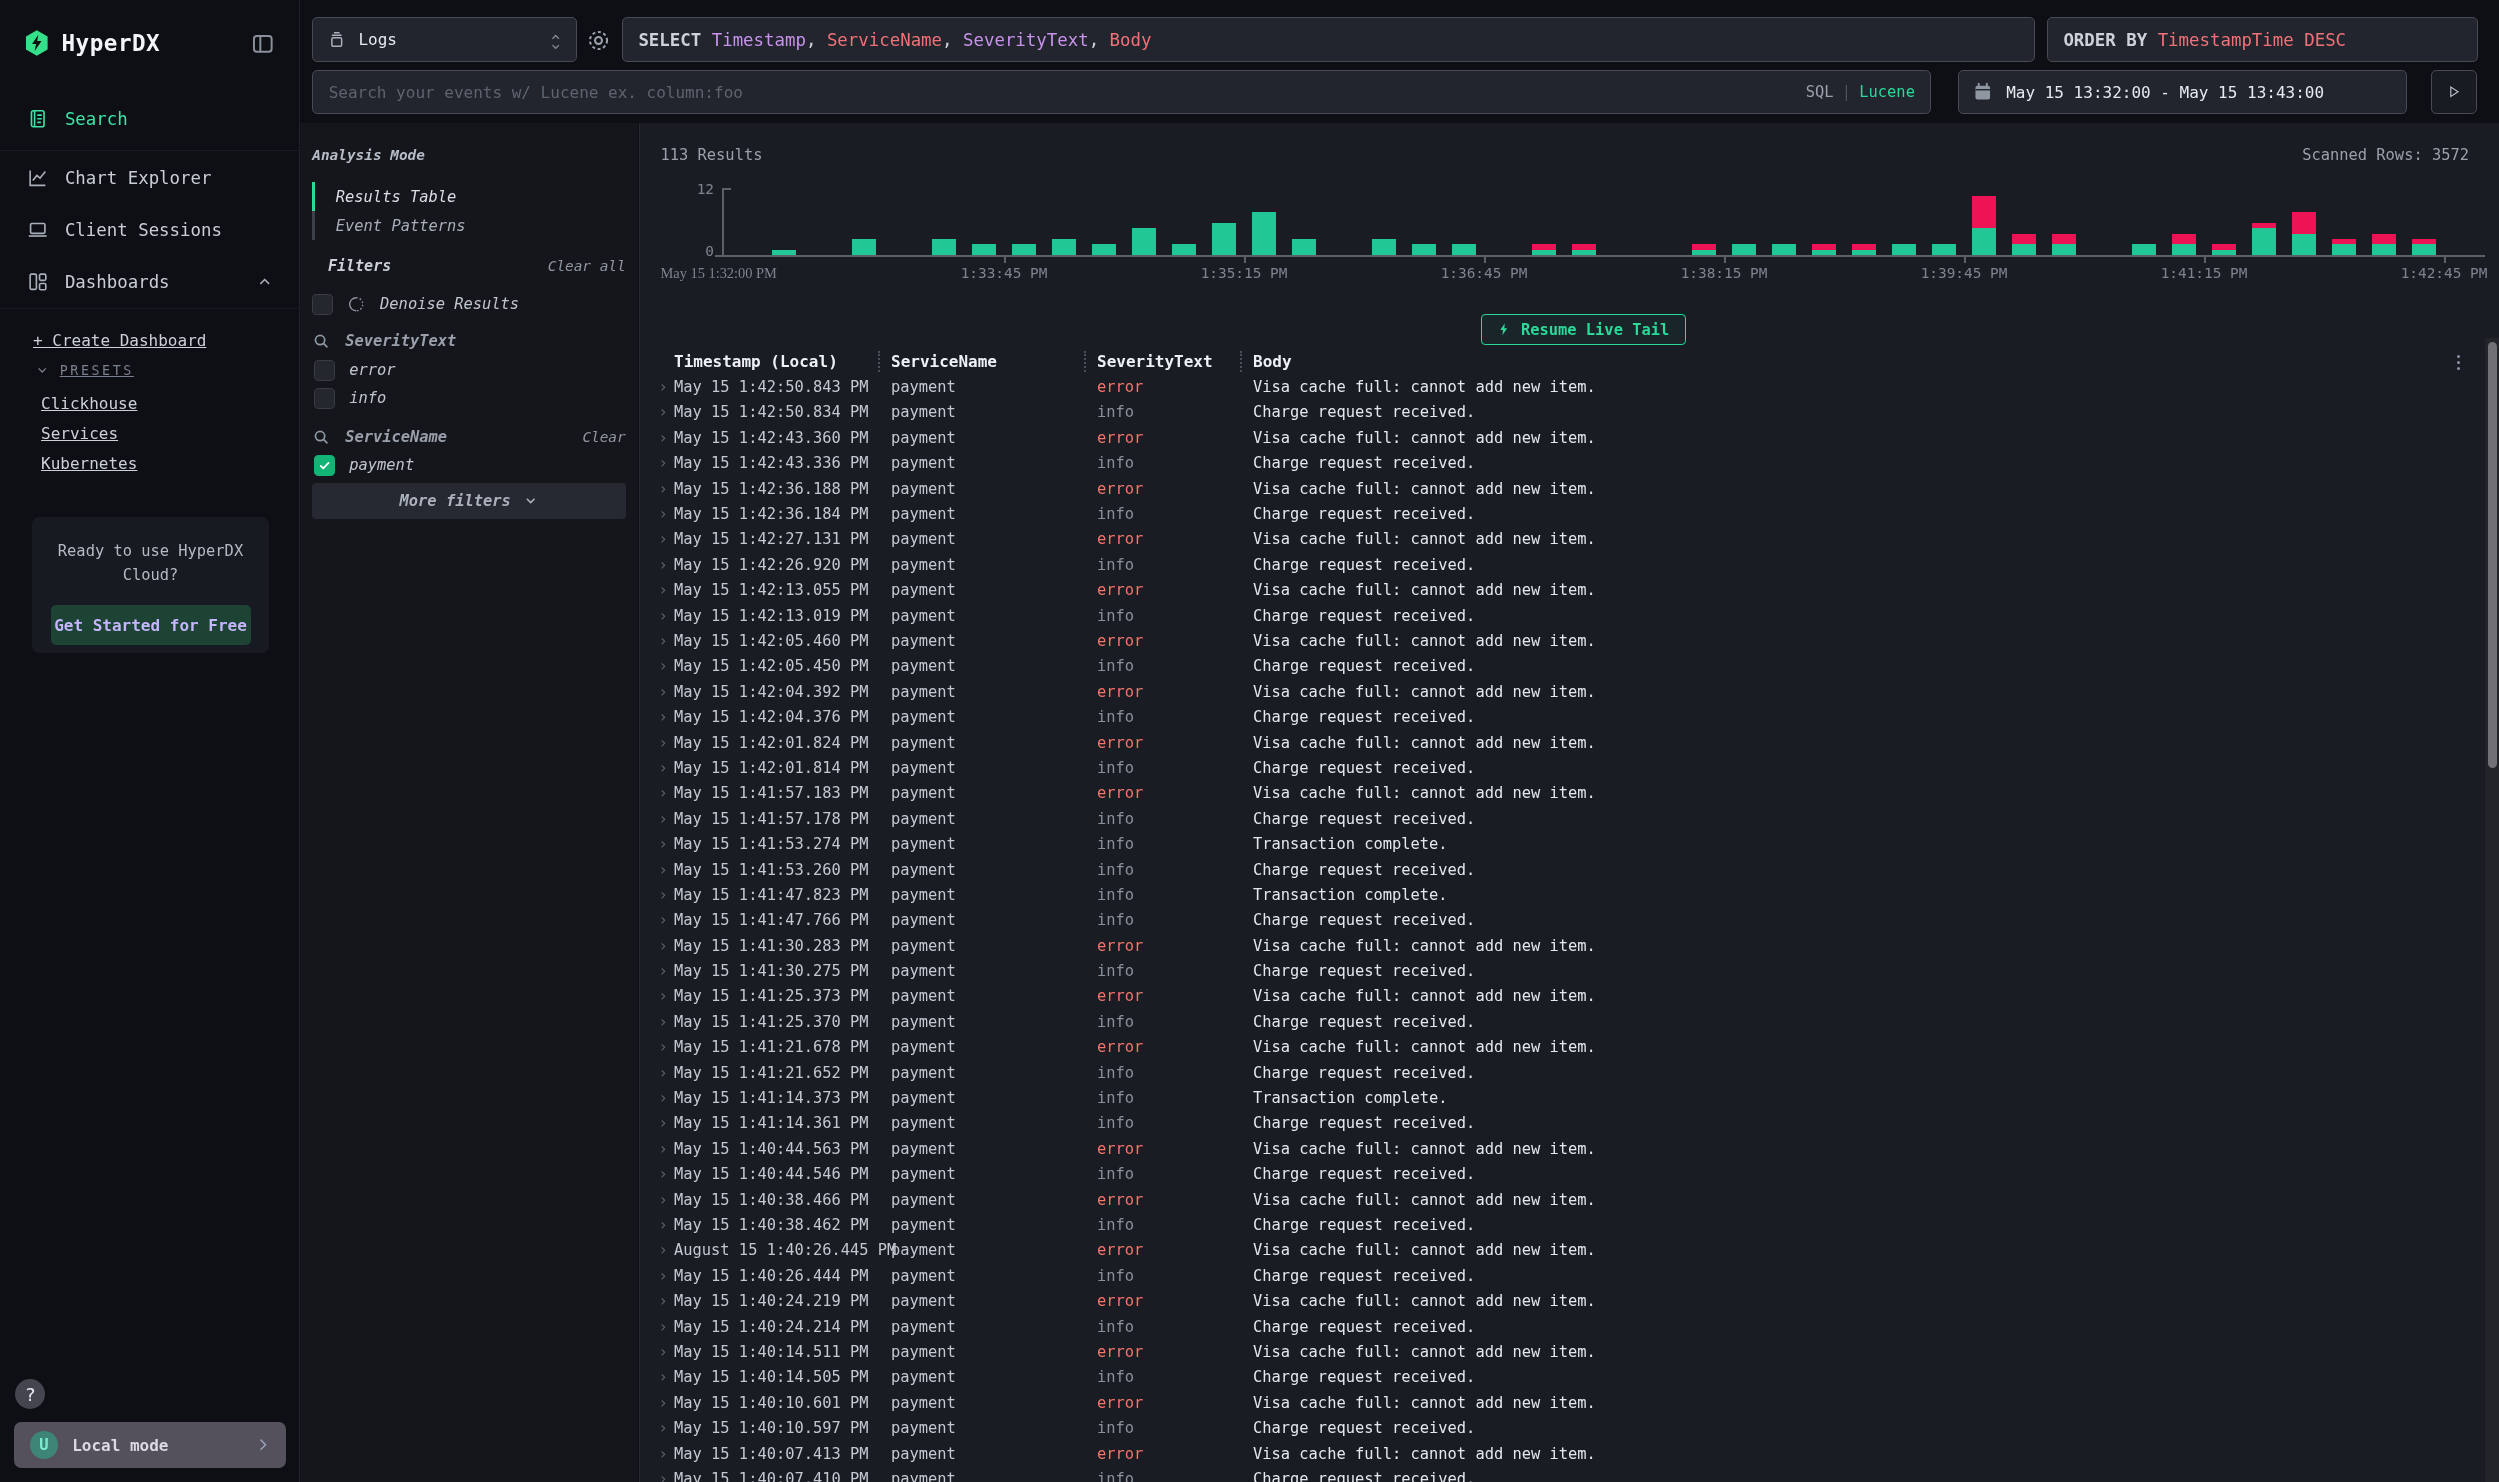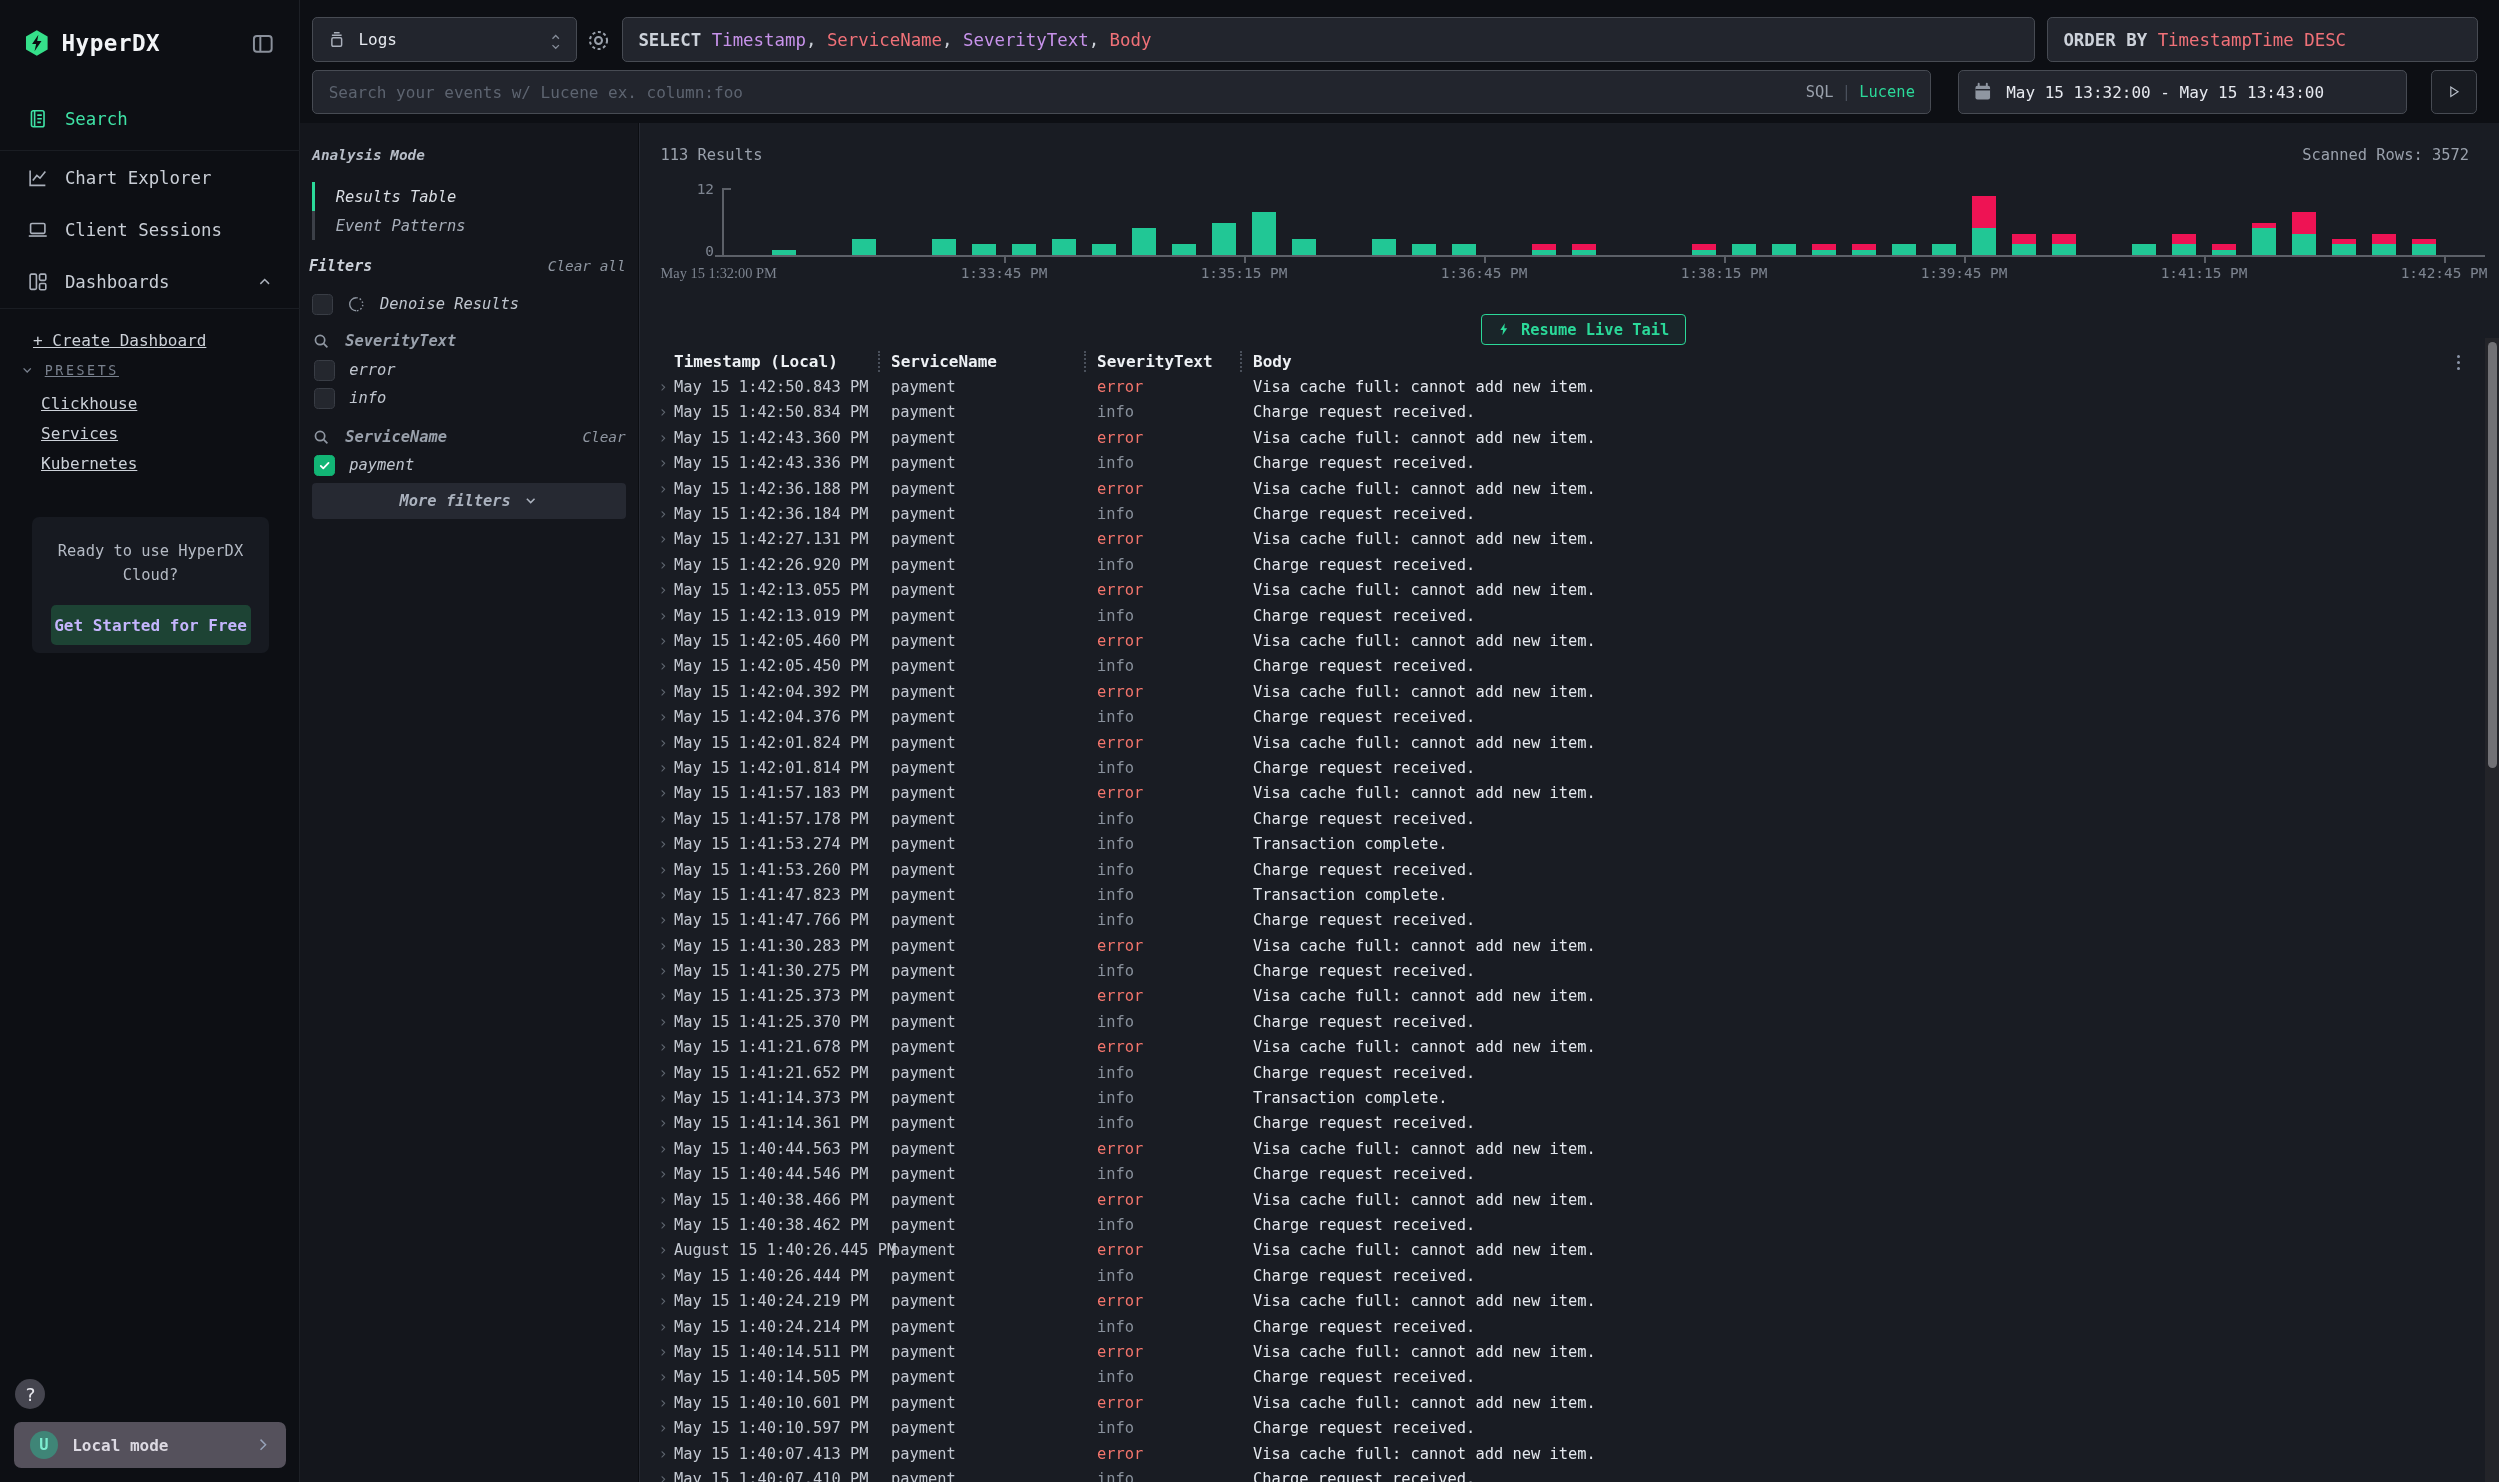--- a/index.html
+++ b/index.html
@@ -46,21 +46,21 @@
   .mode-sql{cursor:pointer;}
   .date-box{left:1658px;top:70px;width:449px;height:44px;padding:0 14.4px;gap:13.3px;font-size:16px;color:#e6e9ef;cursor:pointer;}
   .cal-icon{width:19.5px;height:19.5px;color:#8f96a1;}
   .play-btn{left:2131px;top:70px;width:46px;height:44px;justify-content:center;background:#181b21;color:#b9c0ca;cursor:pointer;}
 
   
   #filter-panel{position:absolute;left:300px;top:123px;width:338px;height:1359px;background:#14161c;font-style:italic;}
   .panel-title{position:absolute;top:23.6px;left:12.3px;font-size:14.4px;font-weight:bold;color:#b7bdc7;}
   .mode-tab{position:absolute;left:12.3px;right:11.3px;height:29px;display:flex;align-items:center;padding-left:20.5px;box-sizing:border-box;font-size:15.4px;color:#a7aeb9;border-left:3.1px solid #3c4048;cursor:pointer;}
   .mode-tab.active{border-left-color:#2bd999;color:#dadee4;}
-  .filters-head{position:absolute;top:134px;left:9px;right:12.3px;display:flex;justify-content:space-between;align-items:baseline;text-align:center;}
+  .filters-head{position:absolute;top:134px;left:28px;right:12.3px;display:flex;justify-content:space-between;align-items:baseline;text-align:center;}
   .filters-title{font-size:15px;font-weight:bold;color:#ccd1d9;}
   .link-dim{font-size:14.4px;color:#8f96a1;cursor:pointer;}
   .chk{width:20.5px;height:20.5px;border-radius:4.6px;background:#24272e;border:1px solid #393d45;box-sizing:border-box;flex:0 0 20.5px;cursor:pointer;}
   .chk.checked{background:#12b575;border-color:#12b575;display:flex;align-items:center;justify-content:center;color:#fff;}
   .frow{position:absolute;left:12.3px;right:12.3px;display:flex;align-items:center;gap:14.4px;font-size:15.4px;color:#c0c6cf;}
   .group-head{font-weight:bold;color:#99a0ab;}
   .gico{width:18.5px;height:18.5px;color:#8f96a1;flex:0 0 18.5px;}
   .more-btn{position:absolute;top:360px;left:12.3px;right:12.3px;height:36px;background:#262932;border-radius:4.1px;display:flex;align-items:center;justify-content:center;gap:12.3px;font-weight:bold;font-size:15.4px;color:#abb2be;cursor:pointer;}
   .chev-dn{width:15.4px;height:15.4px;color:#abb2be;}
 
@@ -162,21 +162,21 @@
         <svg viewBox="0 0 24 24" fill="none" stroke="currentColor" stroke-width="2">
             <path d="M6 15l6-6 6 6"></path>
           </svg>
       </span>
     </div>
     <div class="nav-divider" style="top:308px;"></div>
 
     <div class="sub-item" style="top:325px;height:30px;padding-left:33px;">
       <span>+ Create Dashboard</span>
     </div>
-    <div class="sub-item presets-hd" style="top:356px;height:28px;padding-left:20px;">
+    <div class="sub-item presets-hd" style="top:356px;height:28px;padding-left:35px;">
       <span style="width:14.4px;height:14.4px;">
         <svg viewBox="0 0 24 24" fill="none" stroke="currentColor" stroke-width="2.2">
             <path d="M6 9l6 6 6-6"></path>
           </svg>
       </span>
       <span>PRESETS</span>
     </div>
     <div id="presets">
         <div class="sub-item" style="top: 389px; height: 29px; padding-left: 41px;">Clickhouse</div>
         <div class="sub-item" style="top: 419px; height: 29px; padding-left: 41px;">Services</div>

